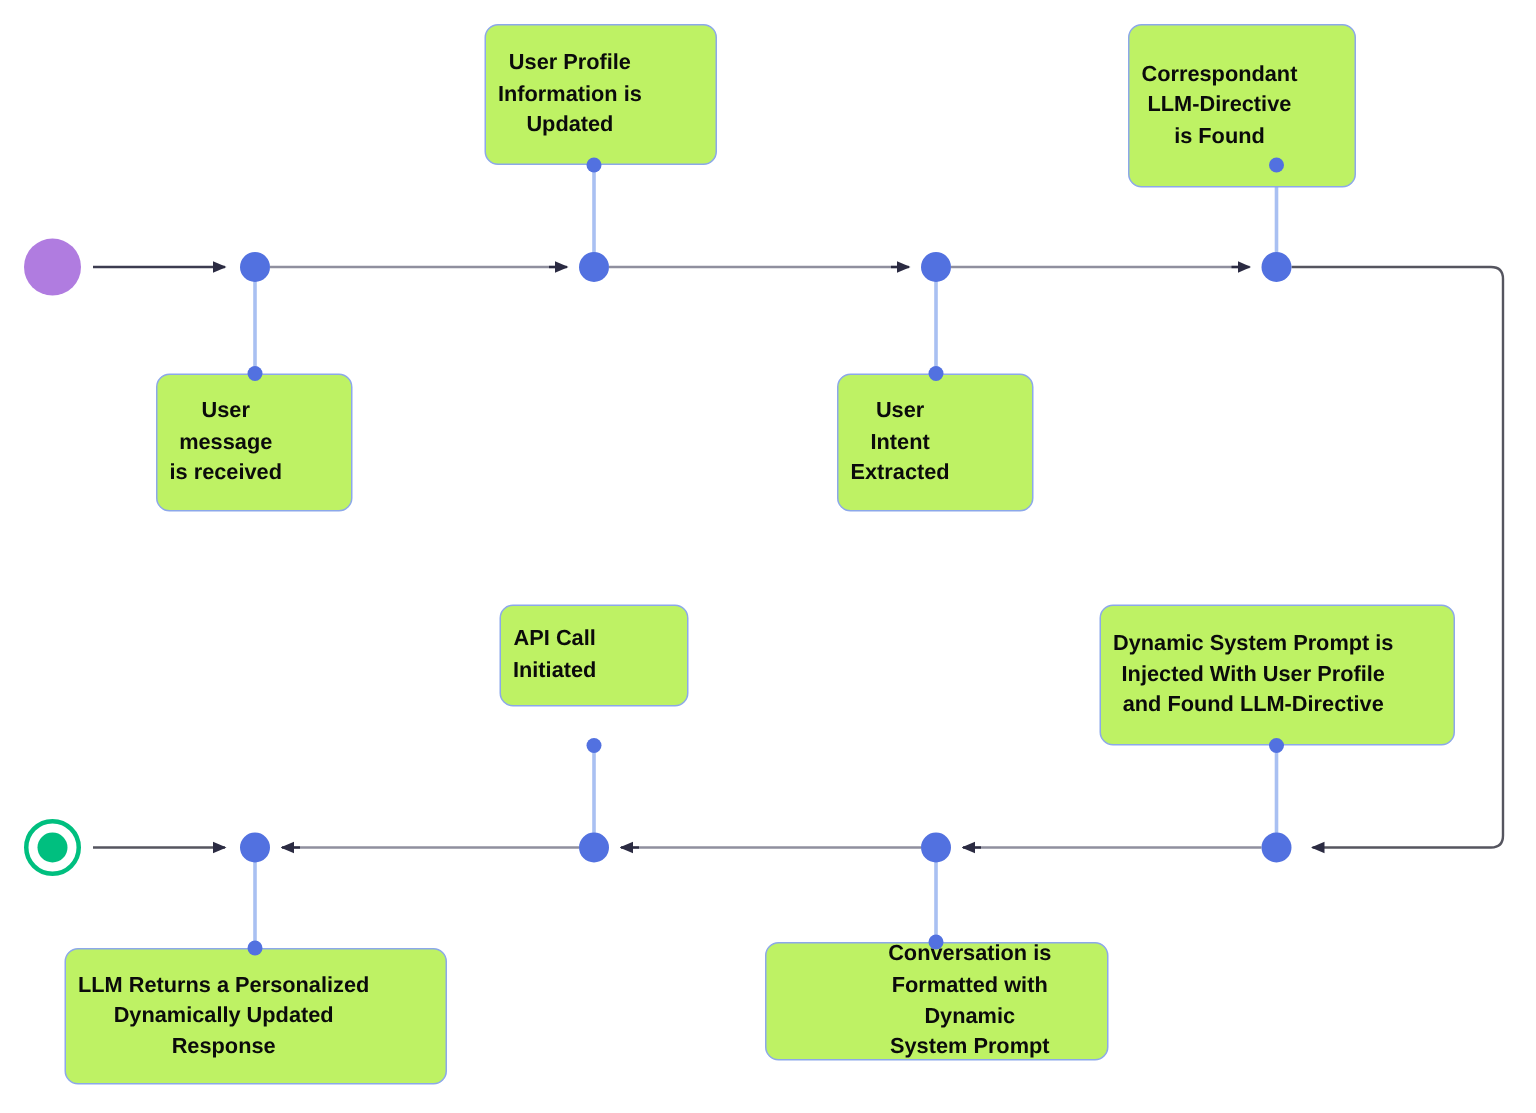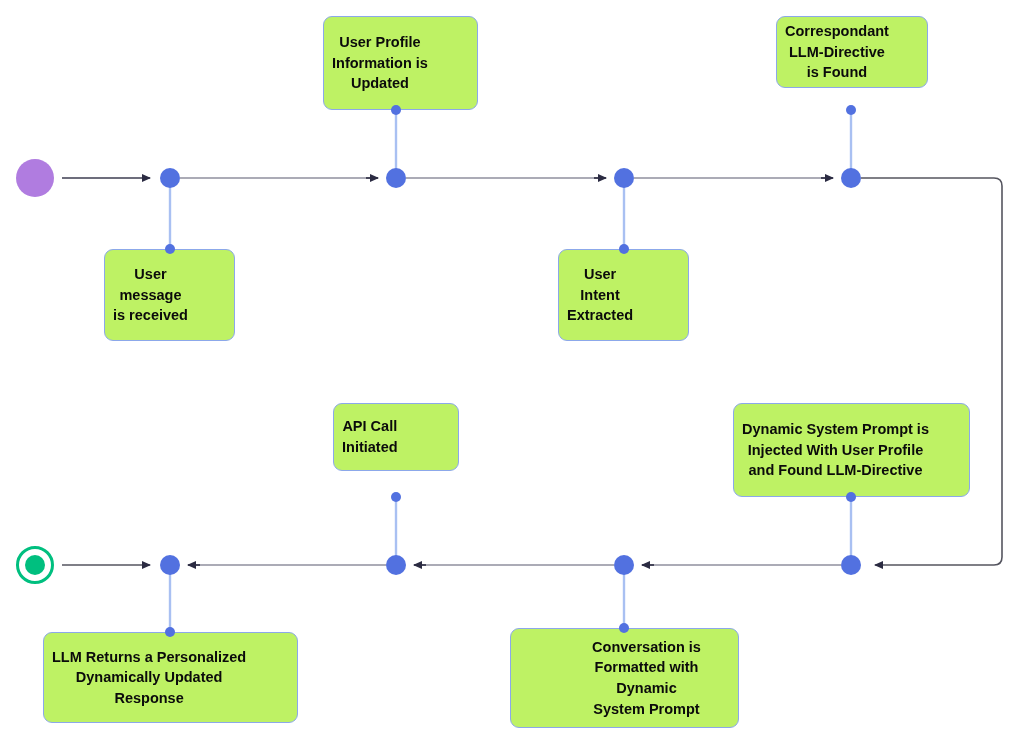--- a/index.html
+++ b/index.html
@@ -165,21 +165,21 @@
   <div class="stub-dot" style="left:624px; top:628px;"></div>
   <div class="stub-dot" style="left:396px; top:497px;"></div>
   <div class="stub-dot" style="left:170px; top:632px;"></div>
 
   <div class="label-box" style="left:323px; top:16px; width:155px; height:94px;">
     <span class="txt">User Profile
 Information is
 Updated</span>
   </div>
 
-  <div class="label-box" style="left:776px; top:16px; width:152px; height:72px;">
+  <div class="label-box" style="left:752px; top:16px; width:152px; height:109px;">
     <span class="txt">Correspondant
 LLM-Directive
 is Found</span>
   </div>
 
   <div class="label-box" style="left:104px; top:249px; width:131px; height:92px;">
     <span class="txt">User
 message
 is received</span>
   </div>
@@ -200,19 +200,19 @@
 Injected With User Profile
 and Found LLM-Directive</span>
   </div>
 
   <div class="label-box" style="left:43px; top:632px; width:255px; height:91px;">
     <span class="txt">LLM Returns a Personalized
 Dynamically Updated
 Response</span>
   </div>
 
-  <div class="label-box" style="left:510px; top:628px; width:229px; height:100px;padding-left:44px;">
+  <div class="label-box" style="left:510px; top:628px; width:229px; height:79px;padding-left:44px;">
     <span class="txt">Conversation is
 Formatted with Dynamic
 System Prompt</span>
   </div>
 
 </div>
 
 </body></html>

